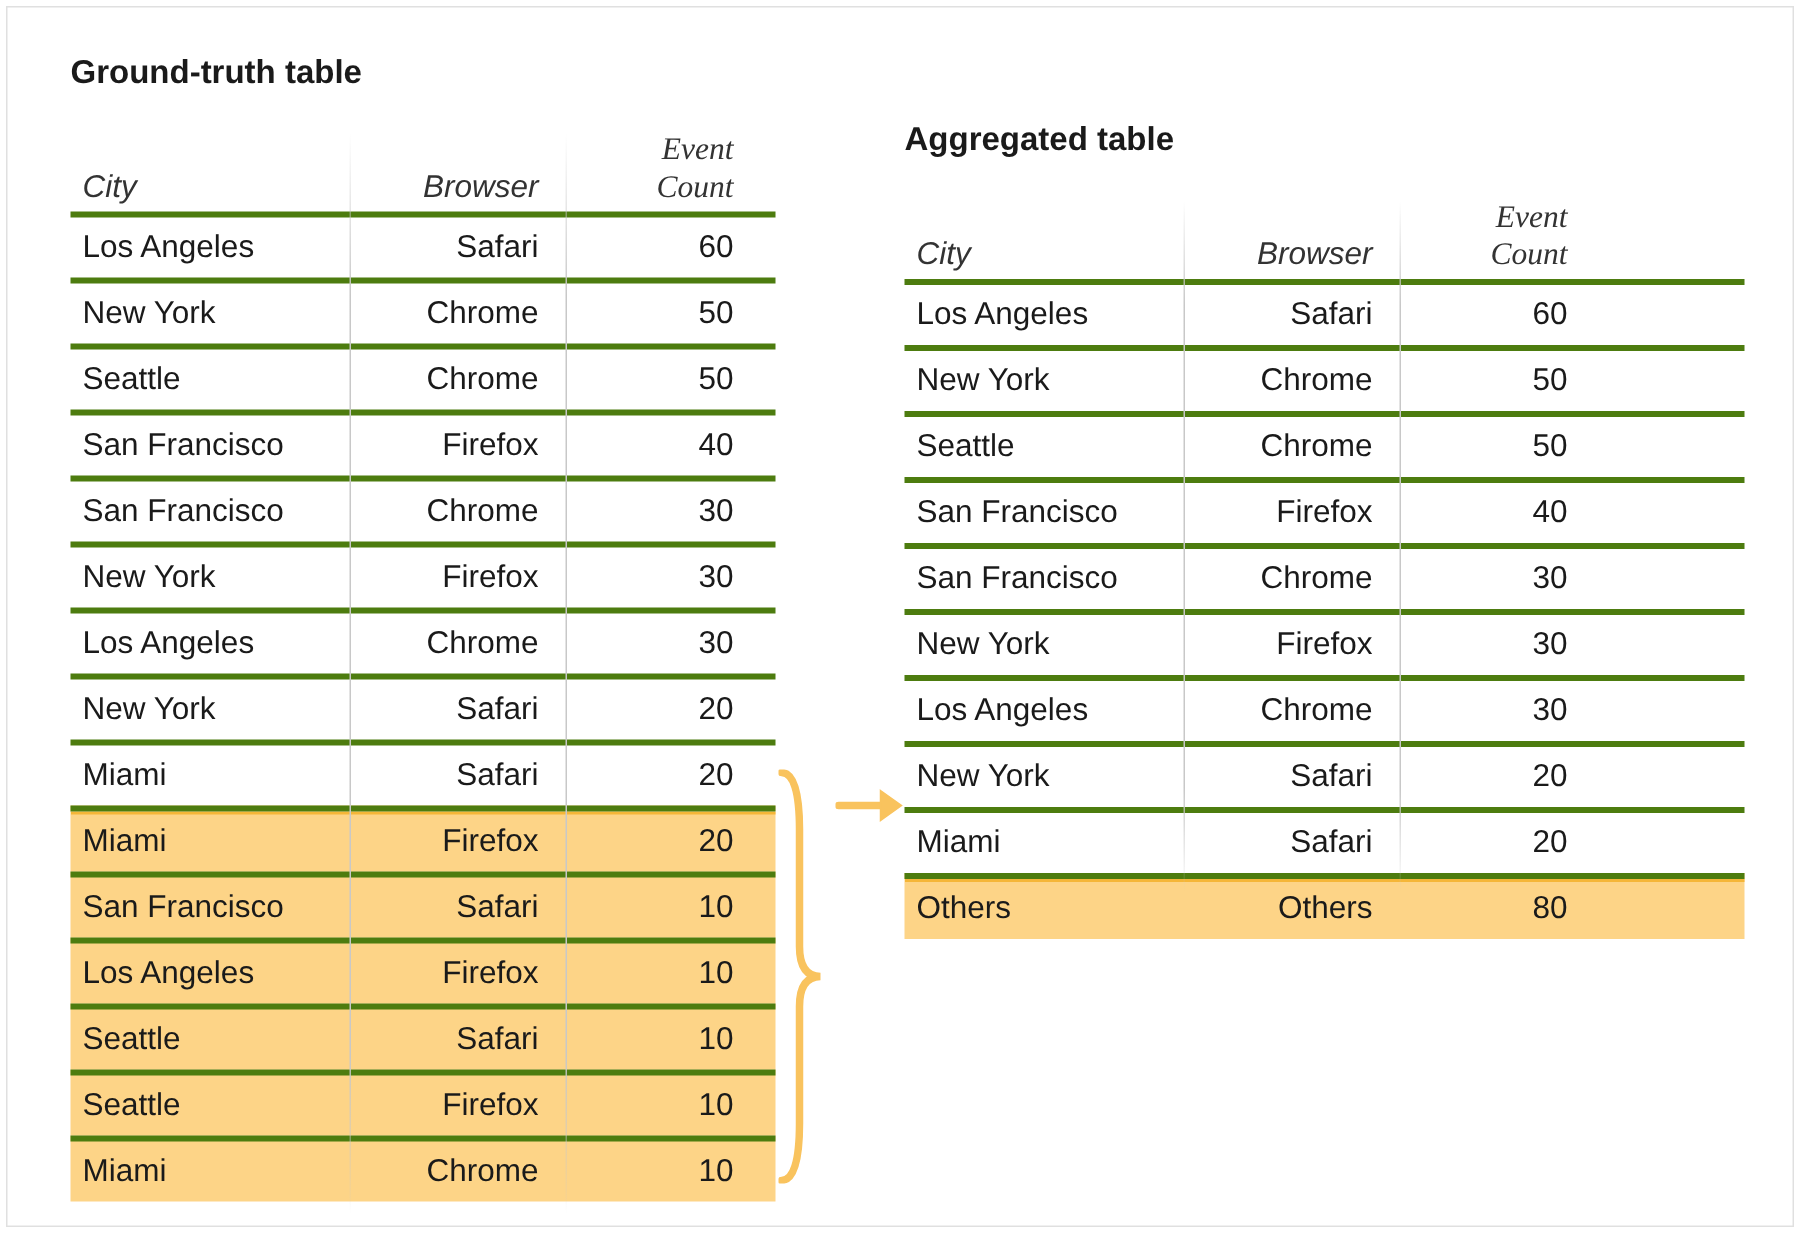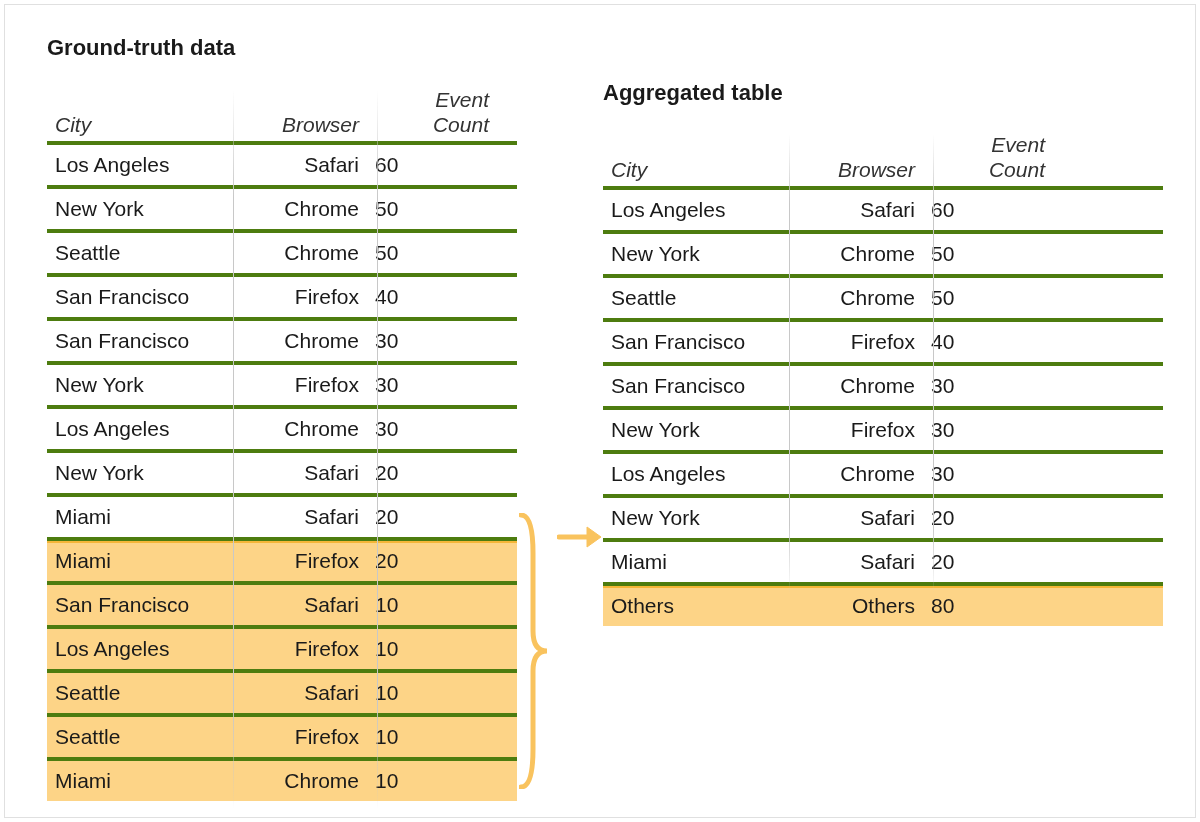--- a/index.html
+++ b/index.html
@@ -41,22 +41,22 @@
   .row.head { border-top: none; height: 58px; align-items: flex-end; padding-bottom: 4px;}
   .row.head .cell { font-style: italic; font-weight: 400; color: #333; }
   .cell {
     font-size: 21px;
     color: #1a1a1a;
     padding: 0 8px;
     line-height: 1.2;
   }
   .c1 { width: 180px; }
   .c2 { width: 140px; text-align: right; }
-  .c3 { width: 130px; }
-  .head .c3 { text-align: right; }
+  .c3 { width: 130px; text-align: right; }
+  .head .c3 { text-align: right; font-family: Liberation Serif, serif; }
   .count-head { display:inline-block; text-align:right; }
 
   
   .vsep {
     position: absolute;
     top: 6px;
     width: 1px;
     background: linear-gradient(180deg, rgba(200,200,200,0) 0%, rgba(200,200,200,1) 15%, rgba(200,200,200,1) 85%, rgba(200,200,200,0) 100%);
   }
   .panel.left  .vsep1 { left: 186px; height: 720px; }
@@ -84,21 +84,21 @@
     height: 24px;
   }
   .arrow svg { width:100%; height:100%; display:block; stroke:#f9c35e; fill:#f9c35e; }
 </style>
 </head>
 <body>
 
 <div class="frame">
 
   <div class="panel left">
-    <div class="title">Ground-truth data</div>
+    <div class="title">Ground-truth table</div>
     <div class="tbl">
       <div class="vsep vsep1"></div>
       <div class="vsep vsep2"></div>
       <div class="row head">
         <div class="cell c1">City</div>
         <div class="cell c2">Browser</div>
         <div class="cell c3">
           <span class="count-head"><span>Event</span><br><span>Count</span></span>
         </div>
       </div>

